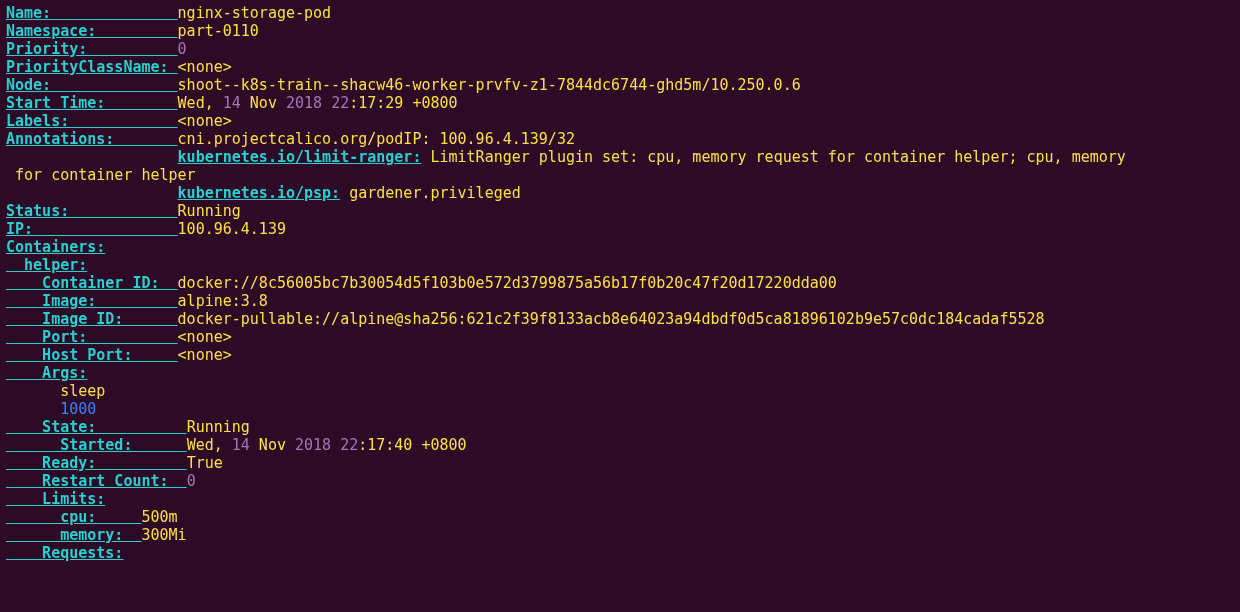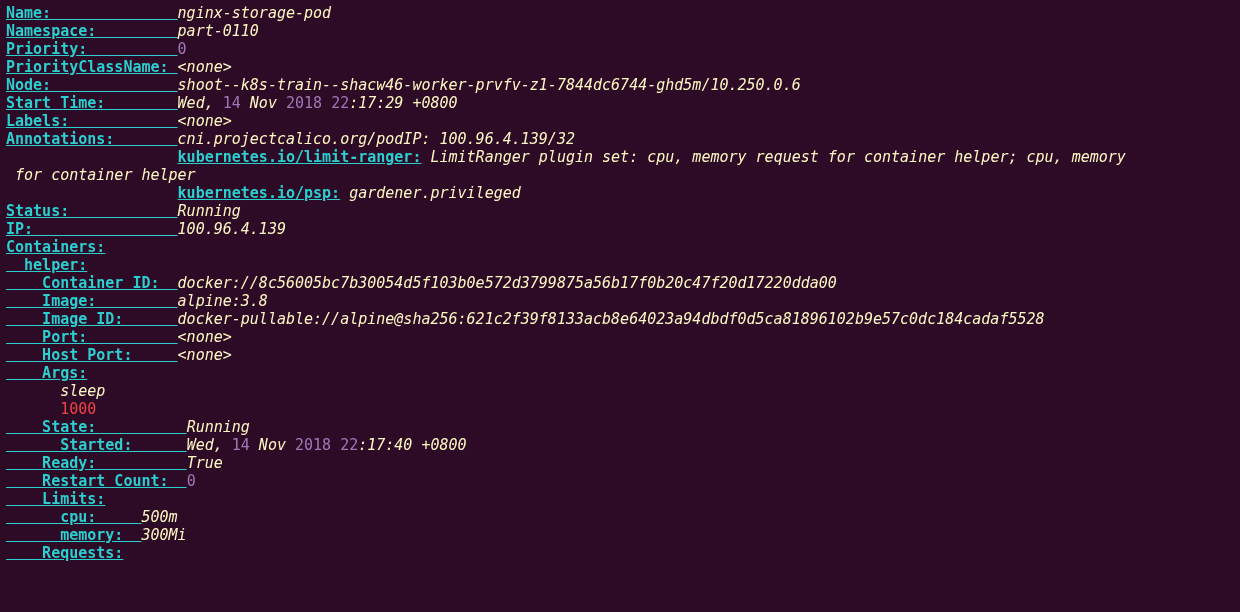--- a/index.html
+++ b/index.html
@@ -12,21 +12,21 @@
     font-size: 15px;
     line-height: 18px;
     color: #e0e0e0;
     overflow: hidden;
   }
   .terminal {
     padding: 4px 6px;
     white-space: pre;
   }
   .cyan { color: #2ccfcf; font-weight: bold; text-decoration: underline; }
-  .white { color: #fef9c3; font-style: italic; }
+  .white { color: #fde047; }
   .num { color: #a376b8; }
-  .gray { color: #ef4444; }
+  .gray { color: #3b82f6; }
   .underline { text-decoration: underline; }
 </style>
 </head>
 <body>
 
 <div class="terminal" id="term"><div><span class="cyan underline">N</span><span class="cyan">ame:              </span><span class="white">nginx-storage-pod</span></div><div><span class="cyan">Namespace:         </span><span class="white">part-0110</span></div><div><span class="cyan">Priority:          </span><span class="num">0</span></div><div><span class="cyan">PriorityClassName: </span><span class="white">&lt;none&gt;</span></div><div><span class="cyan">Node:              </span><span class="white">shoot--k8s-train--shacw46-worker-prvfv-z1-7844dc6744-ghd5m/10.250.0.6</span></div><div><span class="cyan">Start Time:        </span><span class="white">Wed, </span><span class="num">14</span><span class="white"> Nov </span><span class="num">2018</span><span class="white"> </span><span class="num">22</span><span class="white">:17:29 +0800</span></div><div><span class="cyan">Labels:            </span><span class="white">&lt;none&gt;</span></div><div><span class="cyan">Annotations:       </span><span class="white">cni.projectcalico.org/podIP: 100.96.4.139/32</span></div><div><span class="white">                   </span><span class="cyan">kubernetes.io/limit-ranger:</span><span class="white"> LimitRanger plugin set: cpu, memory request for container helper; cpu, memory</span></div><div><span class="white"> for container helper</span></div><div><span class="white">                   </span><span class="cyan">kubernetes.io/psp:</span><span class="white"> gardener.privileged</span></div><div><span class="cyan">Status:            </span><span class="white">Running</span></div><div><span class="cyan">IP:                </span><span class="white">100.96.4.139</span></div><div><span class="cyan">Containers:</span></div><div><span class="cyan">  helper:</span></div><div><span class="cyan">    Container ID:  </span><span class="white">docker://8c56005bc7b30054d5f103b0e572d3799875a56b17f0b20c47f20d17220dda00</span></div><div><span class="cyan">    Image:         </span><span class="white">alpine:3.8</span></div><div><span class="cyan">    Image ID:      </span><span class="white">docker-pullable://alpine@sha256:621c2f39f8133acb8e64023a94dbdf0d5ca81896102b9e57c0dc184cadaf5528</span></div><div><span class="cyan">    Port:          </span><span class="white">&lt;none&gt;</span></div><div><span class="cyan">    Host Port:     </span><span class="white">&lt;none&gt;</span></div><div><span class="cyan">    Args:</span></div><div><span class="white">      sleep</span></div><div><span class="gray">      1000</span></div><div><span class="cyan">    State:          </span><span class="white">Running</span></div><div><span class="cyan">      Started:      </span><span class="white">Wed, </span><span class="num">14</span><span class="white"> Nov </span><span class="num">2018</span><span class="white"> </span><span class="num">22</span><span class="white">:17:40 +0800</span></div><div><span class="cyan">    Ready:          </span><span class="white">True</span></div><div><span class="cyan">    Restart Count:  </span><span class="num">0</span></div><div><span class="cyan">    Limits:</span></div><div><span class="cyan">      cpu:     </span><span class="white">500m</span></div><div><span class="cyan">      memory:  </span><span class="white">300Mi</span></div><div><span class="cyan">    Requests:</span></div></div>
 
 </body></html>

